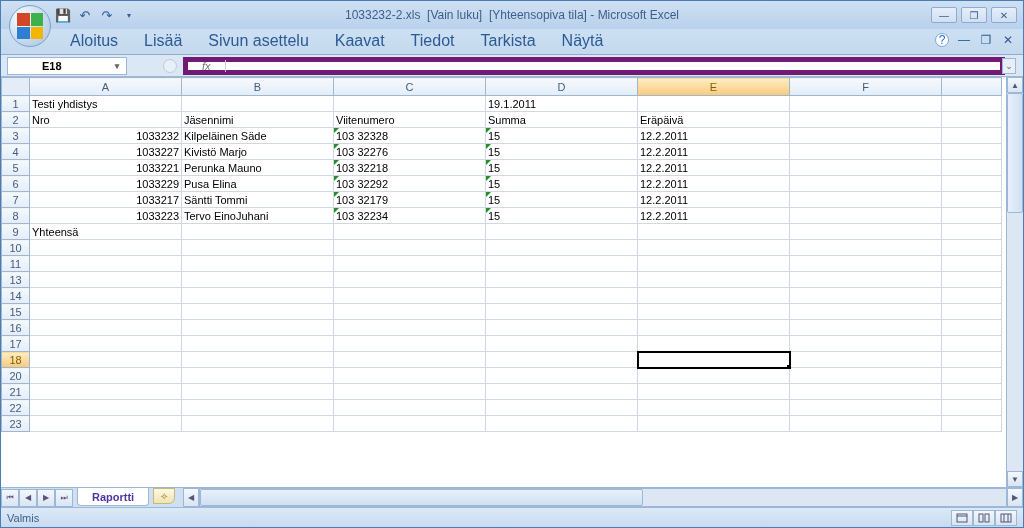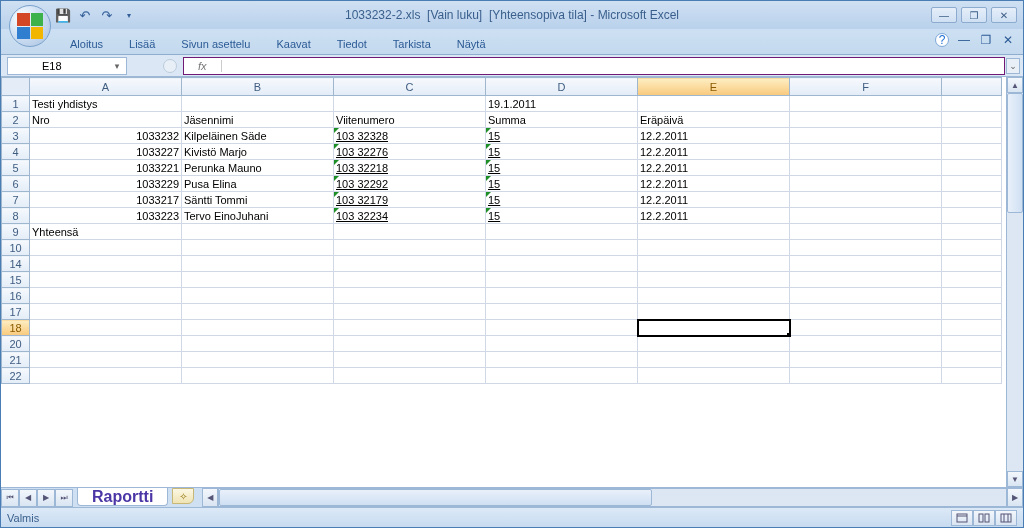--- a/index.html
+++ b/index.html
@@ -15,61 +15,61 @@
 .office-logo span:nth-child(3){background:#2f7ecf;}
 .office-logo span:nth-child(4){background:#f2b500;}
 .qat { margin-left: 54px; display: flex; align-items: center; gap: 6px; height: 100%; }
 .qat .ic { width: 16px; height: 16px; display:flex; align-items:center; justify-content:center; font-size:13px; color:#355f9a; }
 .title-text { position:absolute; left:0; right:0; text-align:center; font-size:12px; color:#3a5f8c; pointer-events:none;}
 .title-text .app{ color:#3a5f8c; }
 .win-ctrls { margin-left:auto; display:flex; gap:4px; margin-right:6px; }
 .win-ctrls .wc{ width:26px; height:16px; background:linear-gradient(#e6eef9,#cfe0f3); border:1px solid #8cabce; border-radius:2px; display:flex; align-items:center; justify-content:center; font-size:10px; color:#3c5e86;}
 
 .ribbon-tabs{ height:25px; display:flex; align-items:flex-end; padding-left:56px; gap:0; background:linear-gradient(#cde0f3,#c4d9ee); position:relative;}
-.ribbon-tabs .tab{ padding:4px 13px; font-size:11px; color:#2b5a95; cursor:default; }
+.ribbon-tabs .tab{ padding:4px 13px; font-size:16px; color:#2b5a95; cursor:default; }
 .ribbon-help{ position:absolute; right:8px; top:4px; display:flex; gap:8px; align-items:center;}
 .ribbon-help .ic{ width:14px; height:14px; font-size:12px; color:#2b5a95; display:flex; align-items:center; justify-content:center;}
 
 .hr-line{ height:1px; background:#8eadcf; }
 
 .namebox-row{ height:22px; background:#dbe7f4; display:flex; align-items:center; border-bottom:1px solid #9db8d6; }
-.namebox{ width:120px; height:18px; margin-left:6px; background:#fff; border:1px solid #9db8d6; font-size:11px; display:flex; align-items:center; padding-left:34px; position:relative;}
+.namebox{ width:120px; height:18px; margin-left:6px; background:#fff; border:1px solid #9db8d6; font-size:11px; display:flex; align-items:center; padding-left:34px; position:relative;font-weight:bold;}
 .namebox .dd{ position:absolute; right:2px; width:14px; height:14px; display:flex;align-items:center;justify-content:center;font-size:9px;color:#666;}
-.fx-area{ flex:1; height:18px; background:#fff; border:1px solid #701a75; margin-left:6px; margin-right:18px; display:flex; align-items:center; position:relative;}
+.fx-area{ flex:1; height:18px; background:#fff; border:5px solid #701a75; margin-left:6px; margin-right:18px; display:flex; align-items:center; position:relative;}
 .fx-label{ font-style:italic; font-size:11px; color:#777; padding:0 14px; border-right:1px solid #ccc;}
 .fx-expand{position:absolute;right:-16px;width:14px;height:16px;font-size:9px;color:#666;display:flex;align-items:center;justify-content:center;border:1px solid #9db8d6;background:#e9eff7;}
 .fx-circ{ width:14px; height:14px; border-radius:50%; background:#e9eff7; border:1px solid #bcd; margin-left:36px;}
 
 .grid-area{ flex:1; display:flex; background:#fff; overflow:hidden; position:relative;}
 .grid-wrap{ flex:1; overflow:hidden; }
 table{ border-collapse:collapse; table-layout:fixed; }
 th,td{ border:1px solid #d0d7e5; font-size:11px; height:16px; padding:0 2px; overflow:hidden; white-space:nowrap;}
 th{ background:linear-gradient(#f6f9fd,#e3ecf7); color:#3f5d81; font-weight:normal; text-align:center; border-color:#9eb6ce;}
 th.rowh{ width:28px; text-align:center;}
 th.colh{ height:18px;}
 th.colh.sel{ background:linear-gradient(#fdeec3,#f9c97c); color:#8a5b00;}
 th.rowh.sel{ background:linear-gradient(#fdeec3,#f9c97c); color:#8a5b00;margin-left:36px;}
 th.corner{ background:#e3ecf7;}
 td{ background:#fff; color:#000;}
 td.num{ text-align:right;}
-.green-tri{ position:relative;text-decoration:underline; }
+.green-tri{ position:relative; }
 .green-tri::before{ content:""; position:absolute; top:0; left:0; border-top:5px solid #1e8f27; border-right:5px solid transparent;}
 .sel-cell{ outline:2px solid #000; outline-offset:-1px; position:relative;}
 .sel-cell::after{content:"";position:absolute;right:-3px;bottom:-3px;width:5px;height:5px;background:#000;}
 
 .vscroll{ width:17px; background:#dde7f4; border-left:1px solid #9db8d6; display:flex; flex-direction:column;}
 .vscroll .btn,.hscroll .btn{ background:linear-gradient(#f3f7fc,#d9e5f2); border:1px solid #9db8d6; display:flex;align-items:center;justify-content:center;font-size:8px;color:#557;}
 .vscroll .btn{height:16px;}
 .vscroll .track{flex:1; position:relative;}
 .vscroll .thumb{position:absolute;top:0;left:0;right:0;height:120px;background:linear-gradient(90deg,#e9f0fa,#cfe0f3);border:1px solid #9db8d6;border-radius:2px;}
 
 .bottom-row{ height:20px; display:flex; background:#cfe0f3; border-top:1px solid #9db8d6;}
 .sheet-nav{ display:flex; align-items:center;}
 .sheet-nav .nb{ width:18px; height:18px; border:1px solid #9db8d6; background:linear-gradient(#f3f7fc,#d9e5f2); display:flex; align-items:center; justify-content:center; font-size:8px; color:#557;}
-.sheet-tab{ height:18px; padding:0 14px; background:#fff; border:1px solid #9db8d6; border-top:none; border-radius:0 0 4px 4px; font-size:16px; color:#4c36a6; font-weight:bold; display:flex; align-items:center; margin-left:4px;}
+.sheet-tab{ height:18px; padding:0 14px; background:#fff; border:1px solid #9db8d6; border-top:none; border-radius:0 0 4px 4px; font-size:11px; color:#4c36a6; font-weight:bold; display:flex; align-items:center; margin-left:4px;}
 .new-sheet{ width:22px; height:16px; margin-left:4px; background:linear-gradient(#fbf7e3,#f0e4b4); border:1px solid #c8b877; border-radius:0 0 6px 0; display:flex;align-items:center;justify-content:center;font-size:10px;color:#9c7e1c;}
 .hscroll{ flex:1; display:flex; margin-left:8px;}
 .hscroll .btn{width:16px;}
 .hscroll .track{flex:1;position:relative;background:#dde7f4;border:1px solid #9db8d6;}
 .hscroll .thumb{position:absolute;left:0;top:0;bottom:0;width:55%;background:linear-gradient(#e9f0fa,#cfe0f3);border:1px solid #9db8d6;border-radius:2px;}
 
 .statusbar{ height:20px; background:linear-gradient(#dce9f7,#c7dbf0); border-top:1px solid #9db8d6; display:flex; align-items:center; font-size:11px; color:#3a5f8c; padding:0 6px;justify-content:space-between;}
 .statusbar .views{ margin-left:auto; display:flex; gap:0;}
 .statusbar .vbtn{ width:22px; height:16px; border:1px solid #9db8d6; background:linear-gradient(#f3f7fc,#d9e5f2); display:flex;align-items:center;justify-content:center;}
 .statusbar .vbtn svg{width:12px;height:10px;}
@@ -245,20 +245,40 @@
               <th class="rowh">10</th>
               <td class=""></td>
               <td class=""></td>
               <td class=""></td>
               <td class=""></td>
               <td class=""></td>
               <td class=""></td>
               <td></td>
             </tr>
             <tr>
+              <th class="rowh">11</th>
+              <td class=""></td>
+              <td class=""></td>
+              <td class=""></td>
+              <td class=""></td>
+              <td class=""></td>
+              <td class=""></td>
+              <td></td>
+            </tr>
+            <tr>
+              <th class="rowh">13</th>
+              <td class=""></td>
+              <td class=""></td>
+              <td class=""></td>
+              <td class=""></td>
+              <td class=""></td>
+              <td class=""></td>
+              <td></td>
+            </tr>
+            <tr>
               <th class="rowh">14</th>
               <td class=""></td>
               <td class=""></td>
               <td class=""></td>
               <td class=""></td>
               <td class=""></td>
               <td class=""></td>
               <td></td>
             </tr>
             <tr>
@@ -316,20 +336,30 @@
               <td class=""></td>
               <td class=""></td>
               <td class=""></td>
               <td class=""></td>
               <td class=""></td>
               <td class=""></td>
               <td></td>
             </tr>
             <tr>
               <th class="rowh">22</th>
+              <td class=""></td>
+              <td class=""></td>
+              <td class=""></td>
+              <td class=""></td>
+              <td class=""></td>
+              <td class=""></td>
+              <td></td>
+            </tr>
+            <tr>
+              <th class="rowh">23</th>
               <td class=""></td>
               <td class=""></td>
               <td class=""></td>
               <td class=""></td>
               <td class=""></td>
               <td class=""></td>
               <td></td>
             </tr>
           </tbody>
         </table>

